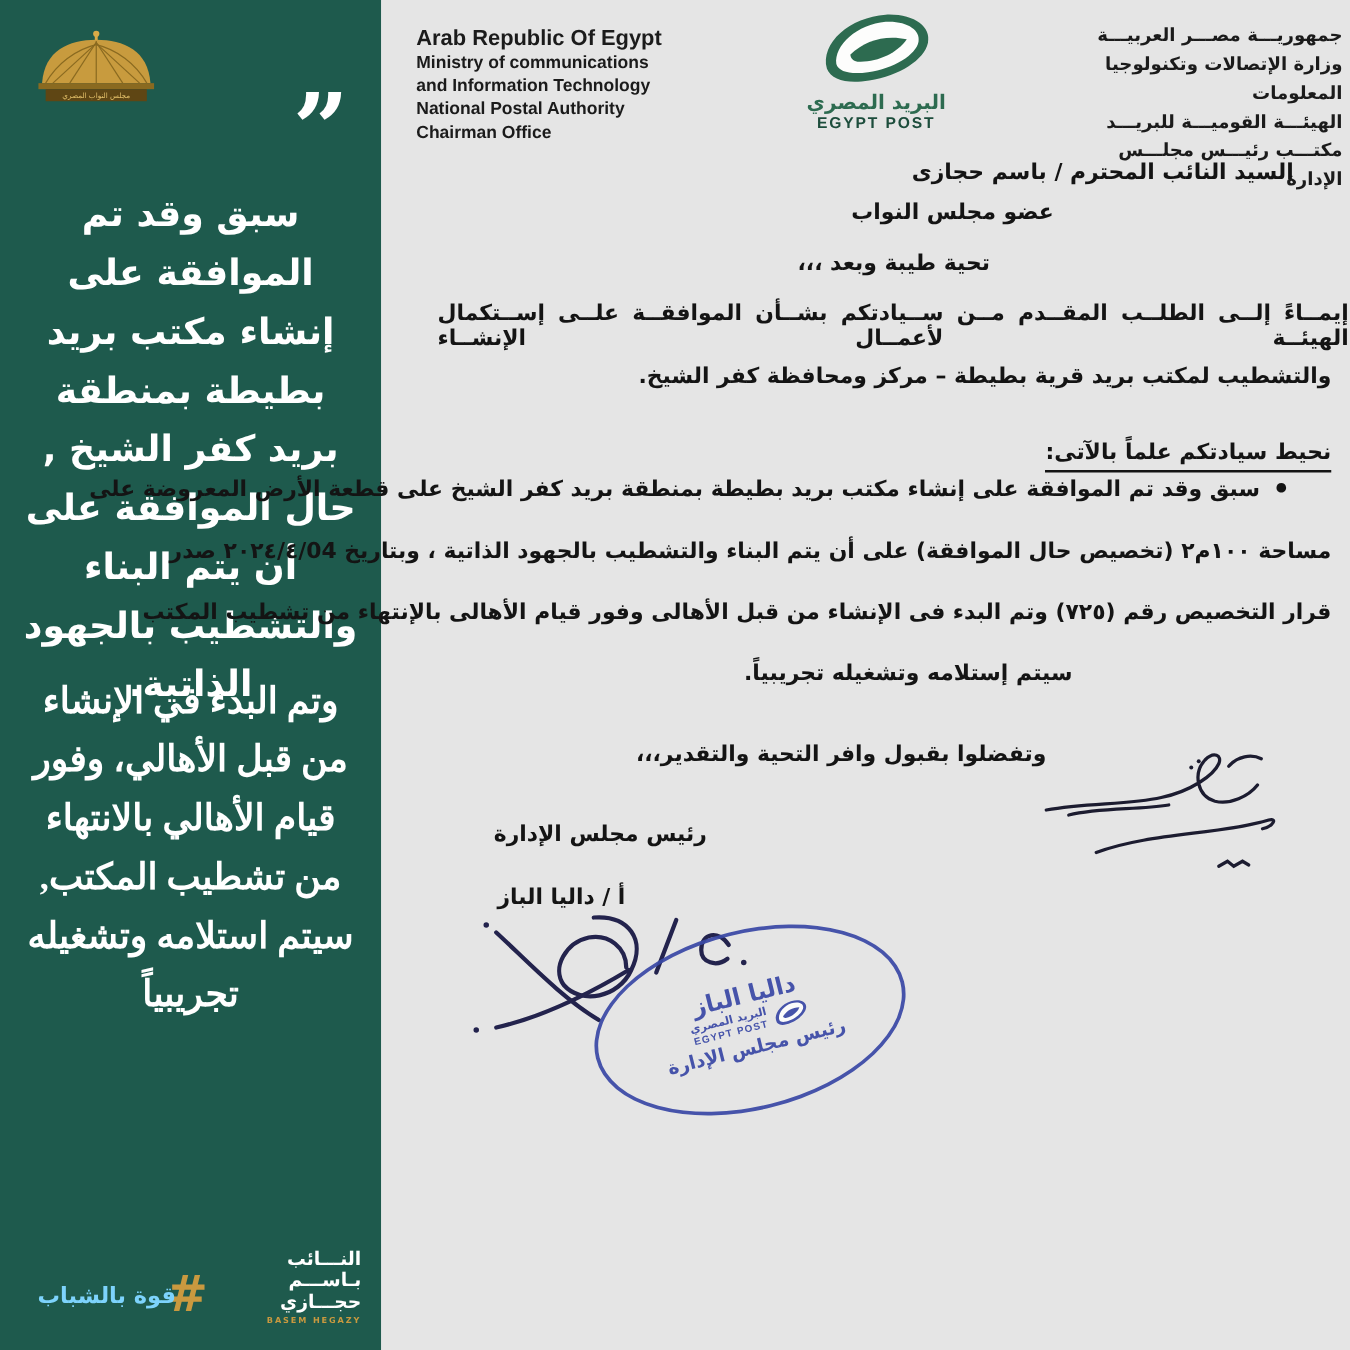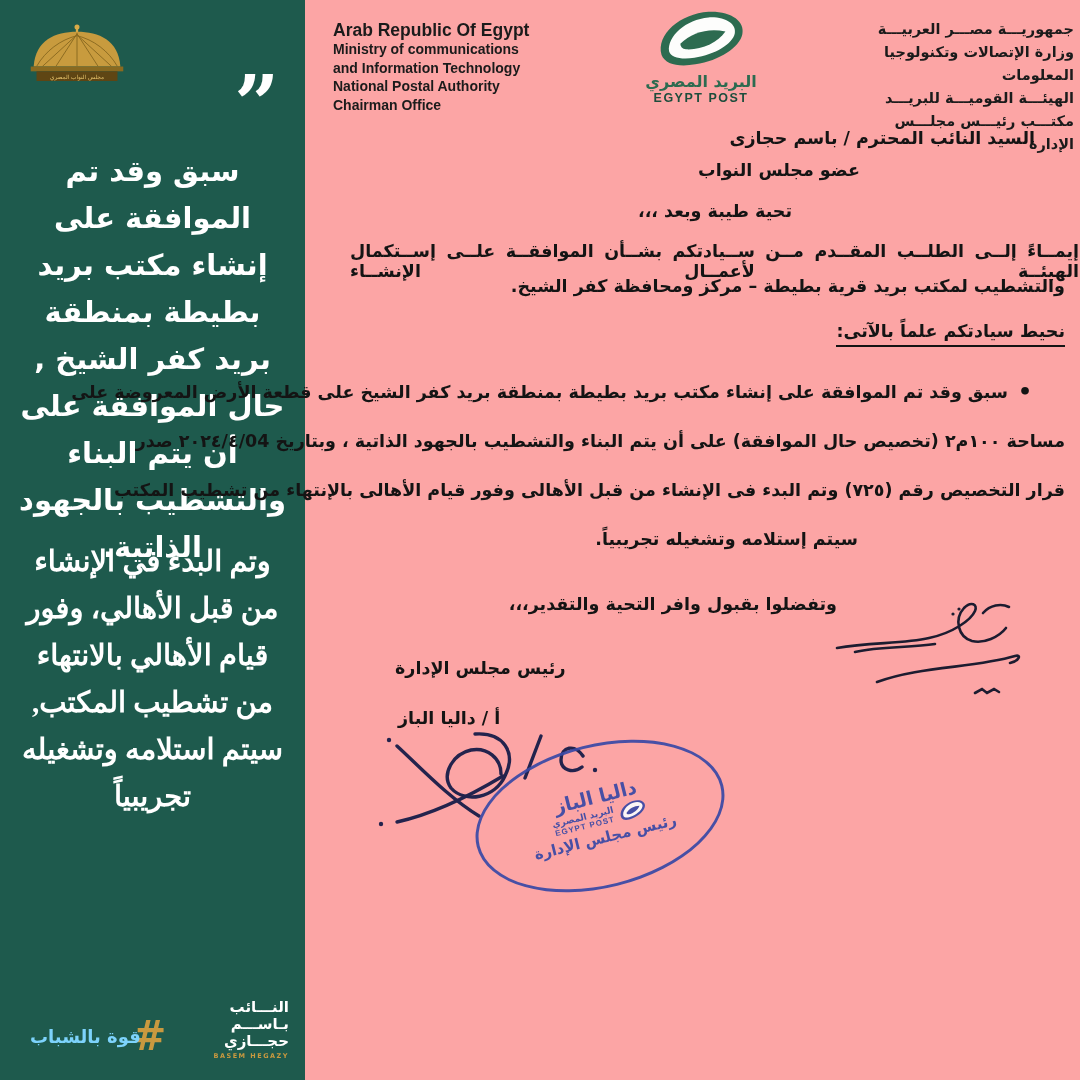--- a/index.html
+++ b/index.html
@@ -16,39 +16,39 @@
   .quote-p1{top:148px;}
   .quote-p2{top:538px;font-family:Liberation Serif, serif;}
   .hashtag-logo{position:absolute;left:30px;bottom:26px;direction:rtl;display:flex;align-items:center;}
   .hashtag-sign{color:#c9993f;font-size:40px;font-weight:bold;margin-left:-8px;line-height:36px;}
   .hashtag-text{color:#7dd3fc;font-size:18px;font-weight:600;}
   .mp-logo{position:absolute;right:16px;bottom:20px;text-align:right;direction:rtl;}
   .mp-line{color:#ffffff;font-size:15px;font-weight:bold;line-height:17px;letter-spacing:1px;}
   .mp-latin{color:#c9993f;font-size:6.5px;font-weight:bold;letter-spacing:1.5px;margin-top:2px;}
 
   
-  .letter{position:absolute;left:305px;top:0;right:0;bottom:0;background:#fca5a5;color:#151515;}
+  .letter{position:absolute;left:305px;top:0;right:0;bottom:0;background:#e5e5e5;color:#151515;}
   .hdr-en{position:absolute;left:28px;top:20px;font-family:"Liberation Sans",sans-serif;
           color:#1b1b1b;font-weight:bold;}
   .hdr-en .t1{font-size:17.5px;line-height:20px;}
   .hdr-en .t2{font-size:14px;line-height:18.5px;}
   .post-logo{position:absolute;left:336px;top:8px;width:120px;text-align:center;}
   .post-logo .ar{color:#2d6b50;font-size:16px;font-weight:bold;direction:rtl;margin-top:-2px;}
   .post-logo .en{color:#1d4d3c;font-size:12.5px;font-weight:bold;letter-spacing:1.5px;
                  font-family:"Liberation Sans",sans-serif;}
   .hdr-ar{position:absolute;right:6px;top:18px;width:210px;direction:rtl;
           font-size:14.5px;font-weight:bold;line-height:23px;color:#1b1b1b;}
 
   .ar-line{position:absolute;direction:rtl;font-weight:bold;font-size:17.5px;white-space:nowrap;color:#141414;}
   .addr1{top:128px;right:45px;}
-  .addr2{top:160px;right:220px;}
+  .addr2{top:160px;right:237px;}
   .greeting{top:201px;right:288px;}
   .p1l1{top:241px;left:45px;right:1px;white-space:normal;text-align:justify;text-align-last:justify;}
-  .p1l2{top:276px;right:15px;}
-  .notice{top:321px;right:15px;border-bottom:2.5px solid #141414;padding-bottom:4px;}
+  .p1l2{top:291px;right:15px;}
+  .notice{top:352px;right:15px;border-bottom:2.5px solid #141414;padding-bottom:4px;}
   .bullet-dot{top:379px;right:48px;font-size:22px;}
   .bl1{top:382px;right:72px;}
   .bl2{top:431px;right:15px;}
   .bl3{top:480px;right:15px;}
   .bl4{top:529px;right:222px;}
   .closing{top:594px;right:243px;}
   .title-chairman{top:658px;left:90px;right:auto;}
   .signer-name{top:708px;left:93px;}
 
   .chair-sig{position:absolute;right:40px;top:596px;}

